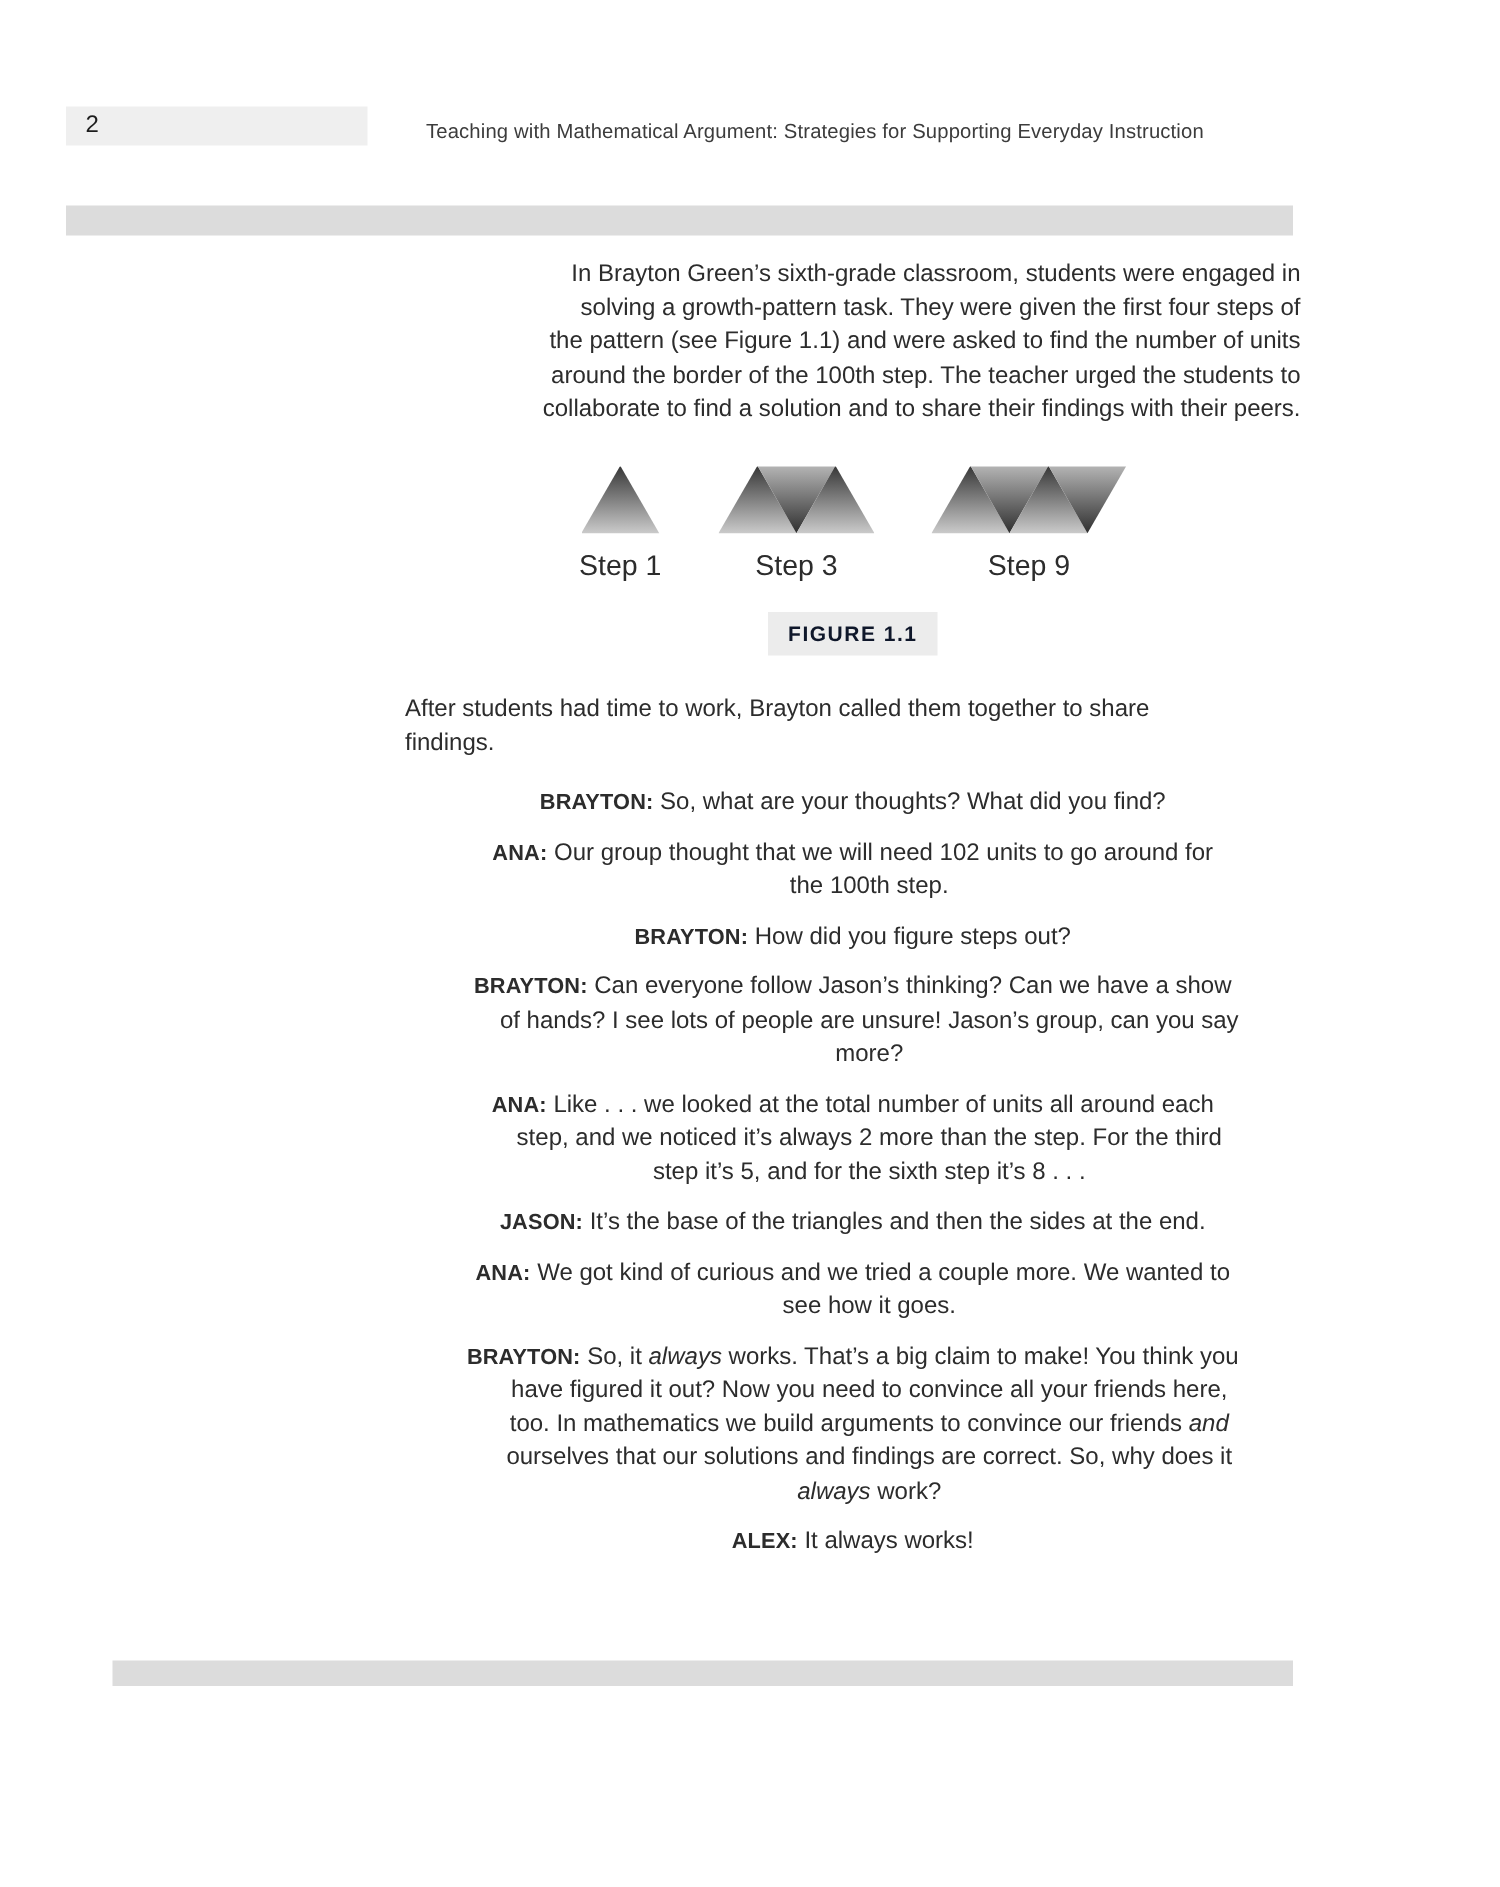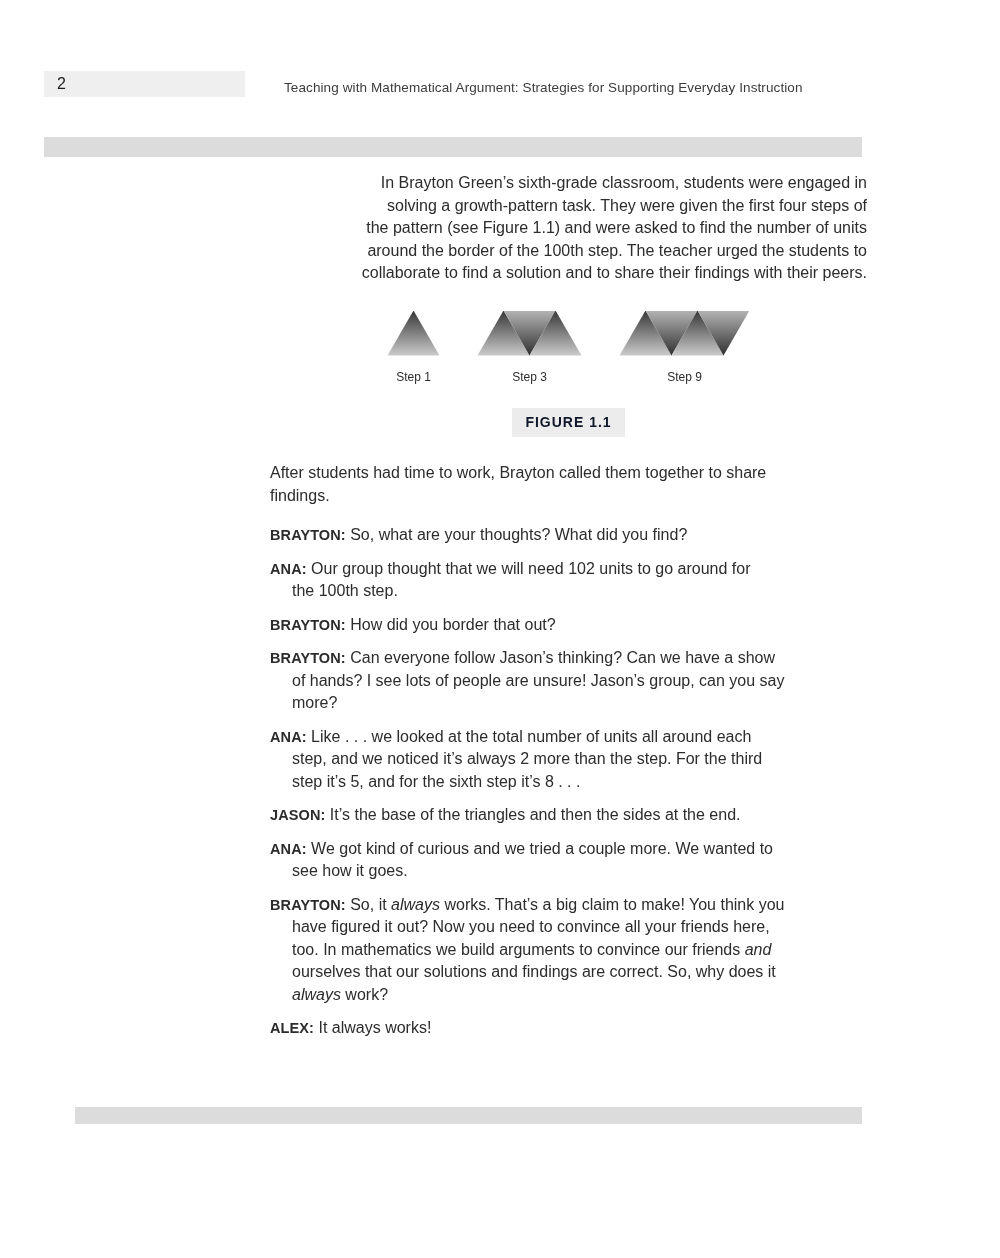--- a/index.html
+++ b/index.html
@@ -54,30 +54,30 @@
   .tri { width:52px; height:45px; flex:0 0 auto; }
   .tri + .tri { margin-left:-26px; }
   .tri-up {
     clip-path:polygon(50% 0, 100% 100%, 0 100%);
     background:linear-gradient(180deg,#383838 0%,#cccccc 100%);
   }
   .tri-down {
     clip-path:polygon(0 0, 100% 0, 50% 100%);
     background:linear-gradient(180deg,#b3b3b3 0%,#2e2e2e 100%);
   }
-  .step-label { margin-top:13px; font-size:12px; line-height:17px; color:#2c2c2c; }
+  .step-label { margin-top:13px; font-size:19px; line-height:17px; color:#2c2c2c; }
   .fig-caption-row { text-align:center; margin-top:22px; }
   .fig-caption {
     display:inline-block;
     background:#ececec; color:#0f172a;
     font-weight:bold; font-size:14px; letter-spacing:1px;
     padding:3px 13px 4px 13px;
   }
   
-  .dialogue { margin-top:17px; }
+  .dialogue { margin-top:17px;text-align:center; }
   .dialogue-entry {
     margin:0 0 11px 0;
     padding-left:22px; text-indent:-22px;
     white-space:pre-line;
   }
   .speaker { font-weight:bold; font-size:14.5px; letter-spacing:0.1px; }
   .it { font-style:italic; }
 </style>
 </head>
 <body>
@@ -131,21 +131,21 @@
       </div>
     </div>
 
     <p class="after-para">After students had time to work, Brayton called them together to share
 findings.</p>
 
     <div class="dialogue">
         <p class="dialogue-entry"><span class="speaker">BRAYTON:</span> <span>So, what are your thoughts? What did you find?</span></p>
         <p class="dialogue-entry"><span class="speaker">ANA:</span> <span>Our group thought that we will need 102 units to go around for
 the 100th step.</span></p>
-        <p class="dialogue-entry"><span class="speaker">BRAYTON:</span> <span>How did you border that out?</span></p>
+        <p class="dialogue-entry"><span class="speaker">BRAYTON:</span> <span>How did you figure steps out?</span></p>
         <p class="dialogue-entry"><span class="speaker">BRAYTON:</span> <span>Can everyone follow Jason’s thinking? Can we have a show
 of hands? I see lots of people are unsure! Jason’s group, can you say
 more?</span></p>
         <p class="dialogue-entry"><span class="speaker">ANA:</span> <span>Like . . . we looked at the total number of units all around each
 step, and we noticed it’s always 2 more than the step. For the third
 step it’s 5, and for the sixth step it’s 8 . . .</span></p>
         <p class="dialogue-entry"><span class="speaker">JASON:</span> <span>It’s the base of the triangles and then the sides at the end.</span></p>
         <p class="dialogue-entry"><span class="speaker">ANA:</span> <span>We got kind of curious and we tried a couple more. We wanted to
 see how it goes.</span></p>
         <p class="dialogue-entry"><span class="speaker">BRAYTON:</span> <span>So, it </span><span class="it">always</span><span> works. That’s a big claim to make! You think you

